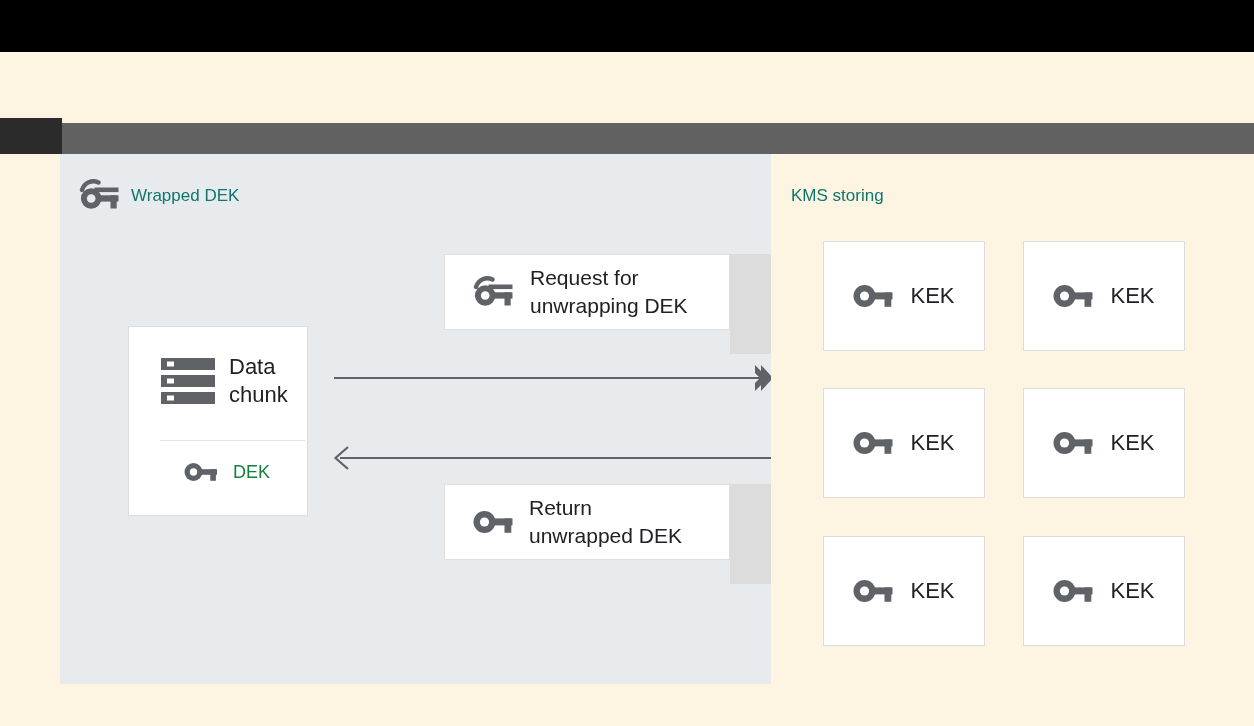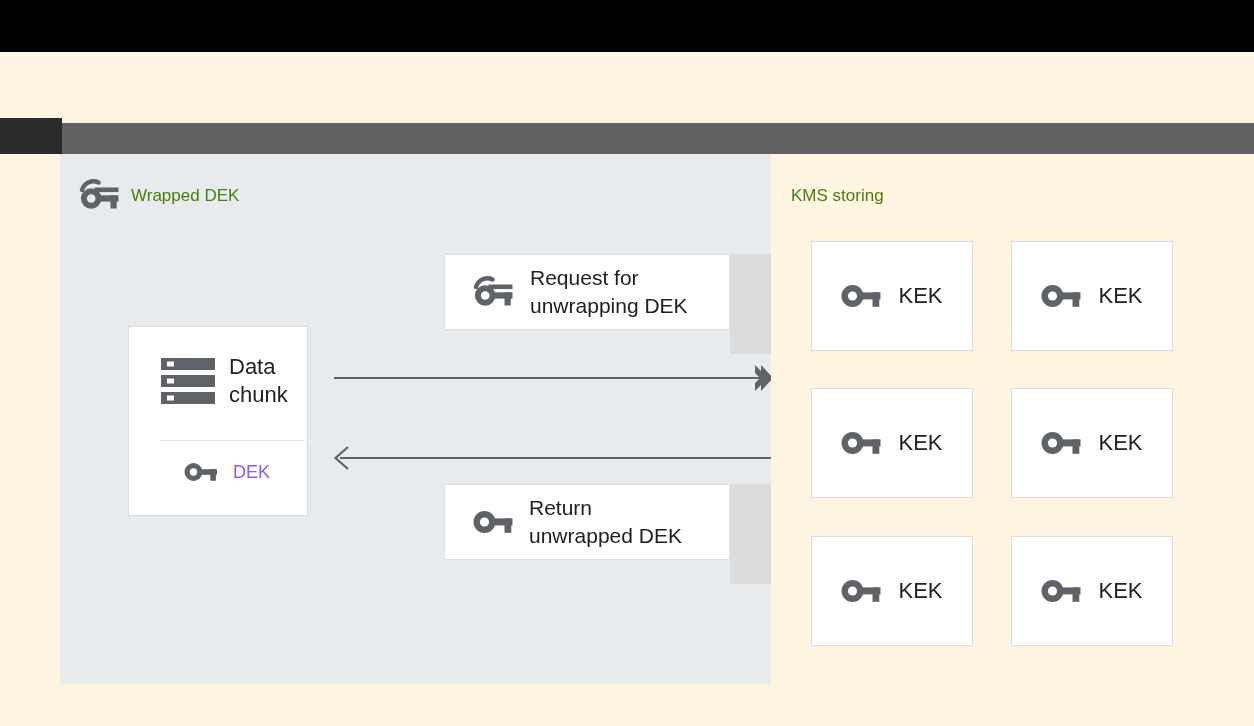--- a/index.html
+++ b/index.html
@@ -73,21 +73,21 @@
     width: 711px; height: 530px;
     background: #e8ebee;
   }
   .panel-right {
     position: absolute; left: 771px; top: 154px;
     width: 483px; height: 530px;
     background: #fdf5e1;
   }
   .panel-title {
     position: absolute;
-    color: #4d7c0f;
+    color: #0f766e;
     font-size: 17px;
     line-height: 20px;
   }
   .panel-title.left  { left: 131px; top: 186px; }
   .panel-title.right { left: 791px; top: 186px; }
 
   .wrapped-key-icon {
     position: absolute; left: 79px; top: 179px;
     width: 41px; height: 33px;
   }
@@ -112,21 +112,21 @@
   .dc-divider {
     position: absolute; left: 31px; top: 113px;
     width: 145px; height: 1px;
     background: #e2e2e2;
   }
   .dc-dek-row {
     position: absolute; left: 55px; top: 134px;
     display: flex; align-items: center; gap: 15px;
   }
   .dc-dek-label {
-    color: #8b5cf6;
+    color: #15803d;
     font-size: 18px;
     line-height: 22px;
   }
 
   
   .msg-card {
     position: absolute;
     background: #ffffff;
     border: 1px solid #e0e0e0;
     width: 286px;
@@ -174,20 +174,21 @@
   
   .kek-box {
     position: absolute;
     width: 162px; height: 110px;
     background: #ffffff;
     border: 1px solid #dcdcdc;
     display: flex;
     align-items: center;
     justify-content: center;
     gap: 17px;
+    margin-left: 12px;
   }
   .kek-label {
     color: #202124;
     font-size: 22px;
     line-height: 26px;
   }
   .icon { display: block; }
 </style>
 </head>
 <body>

